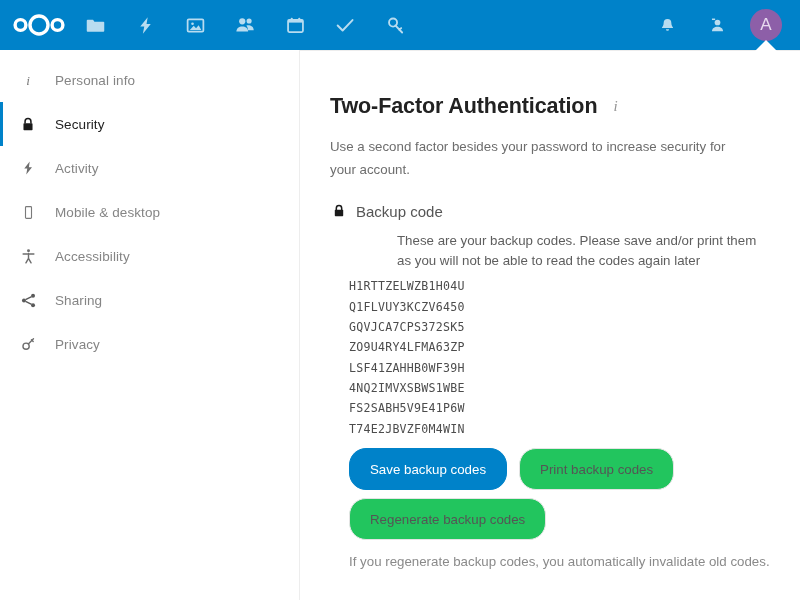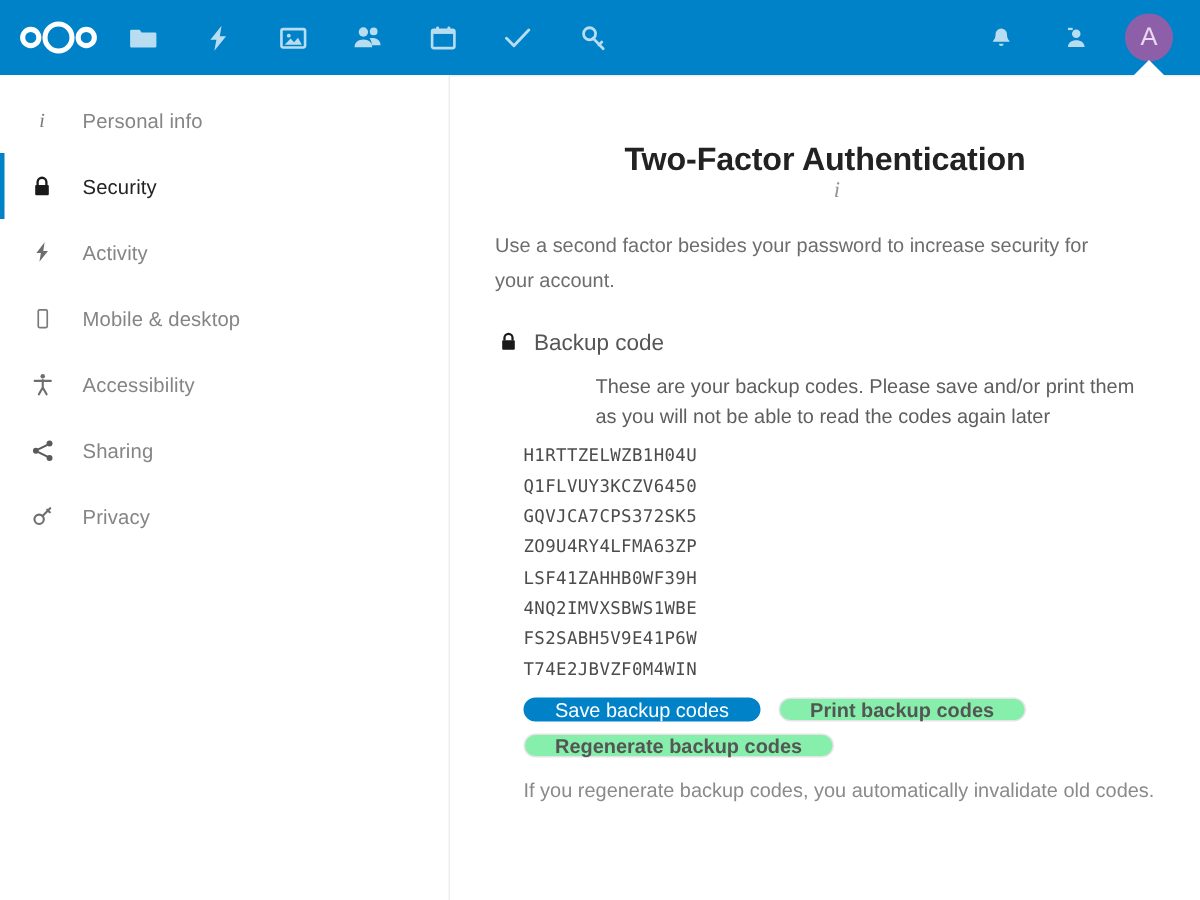--- a/index.html
+++ b/index.html
@@ -124,21 +124,20 @@
     border-top: 1px solid #ededed;
     overflow: hidden;
   }
   #content-inner {
     padding: 0 30px 0 30px;
   }
   #page-title-row {
     display: flex;
     align-items: center;
     padding-top: 43px;
-    flex-direction: column;
   }
   #page-title {
     font-size: 21.5px;
     font-weight: bold;
     color: #222222;
     letter-spacing: -0.1px;
   }
   #title-info-icon {
     margin-left: 16px;
     font-family: "Liberation Serif", serif;
@@ -196,42 +195,41 @@
     margin-top: 9px;
     display: flex;
     align-items: center;
   }
   #button-row-2 {
     margin-top: 8px;
     display: flex;
     align-items: center;
   }
   .btn {
-    height: 16px;
+    height: 42px;
     border-radius: 17px;
     border: 1px solid transparent;
     font-family: "Liberation Sans", sans-serif;
     font-size: 13.3px;
     padding: 0 20px;
     cursor: pointer;
     display: inline-flex;
     align-items: center;
     justify-content: center;
   }
   .btn-primary {
     background: #0082c9;
     color: #ffffff;
     border-color: #0082c9;
   }
   .btn-secondary {
-    background: #86efac;
+    background: #22c55e;
     color: #555555;
     border-color: #e4e4e4;
     margin-left: 12px;
-    font-weight: bold;
   }
   .btn-secondary.standalone { margin-left: 0; }
   #regen-note {
     margin-top: 14px;
     font-size: 13.3px;
     color: #8a8a8a;
   }
 </style>
 </head>
 <body>

